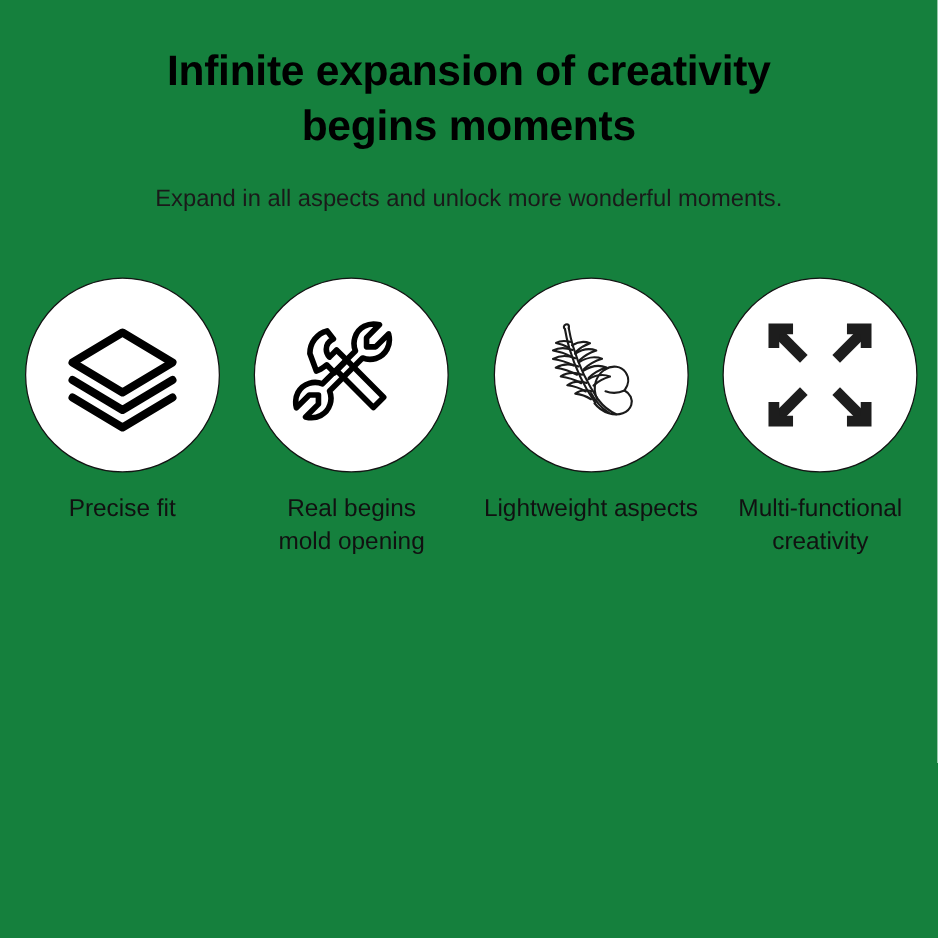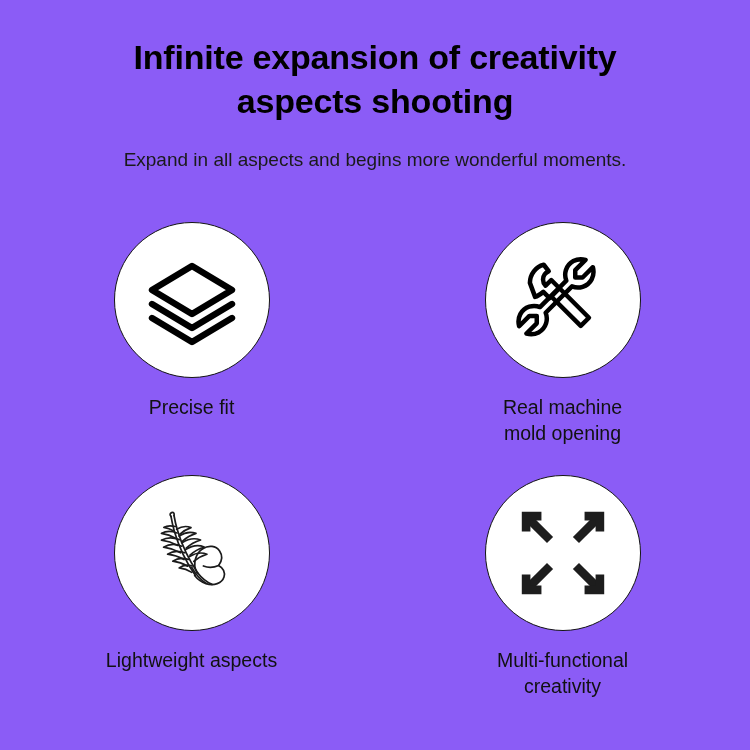--- a/index.html
+++ b/index.html
@@ -13,21 +13,21 @@
   body {
     font-family: "Liberation Sans", sans-serif;
     color: #000000;
     -webkit-font-smoothing: antialiased;
   }
 
   .page {
     position: relative;
     width: 750px;
     height: 750px;
-    background: #8b5cf6;
+    background: #15803d;
     overflow: hidden;
   }
 
   
   .header {
     padding-top: 36px;
     text-align: center;
   }
 
   .headline {
@@ -52,21 +52,21 @@
     padding: 0 40px;
   }
 
   
   .grid {
     position: absolute;
     top: 222px;
     left: 0;
     width: 750px;
     display: grid;
-    grid-template-columns: 1fr 1fr;
+    grid-template-columns: 1fr 1fr 1fr 1fr;
     grid-template-rows: 253px 253px;
   }
 
   .cell {
     display: flex;
     flex-direction: column;
     align-items: center;
   }
 
   .cell.col-left  { padding-left: 8px; }
@@ -96,23 +96,23 @@
   }
 </style>
 </head>
 <body>
 
 <div class="page">
 
   <div class="header">
     <h1 class="headline">
       <span class="line">Infinite expansion of creativity</span>
-      <span class="line">aspects shooting</span>
+      <span class="line">begins moments</span>
     </h1>
-    <p class="subhead">Expand in all aspects and begins more wonderful moments.</p>
+    <p class="subhead">Expand in all aspects and unlock more wonderful moments.</p>
   </div>
 
   <div class="grid">
 
     <div class="cell col-left">
       <div class="badge">
         <span>
           <svg width="96" height="96" viewBox="0 0 96 96" fill="none" stroke="#000000" stroke-width="6.4" stroke-linejoin="round" stroke-linecap="round" aria-hidden="true">
 
             <path d="M48 14 L88 38 L48 62 L8 38 Z"></path>
@@ -151,21 +151,21 @@
                      C27.6 29.5 28.6 31.7 30.2 33.4
                      L36.0 27.6 L44.4 36.0
                      L34.3 46.1
                      L27.9 39.7
                      C24.8 42.2 22.0 44.1 19.5 44.8
                      L14.2 30.5 Z"></path>
             <path d="M44.4 36.0 L74.5 66.1 L66.1 74.5 L36.0 44.4"></path>
           </svg>
         </span>
       </div>
-      <div class="caption">Real machine
+      <div class="caption">Real begins
 mold opening</div>
     </div>
 
     <div class="cell col-left">
       <div class="badge">
         <span>
           <svg width="96" height="96" viewBox="0 0 96 96" fill="none" stroke="#1b1b1b" stroke-width="1.7" stroke-linejoin="round" stroke-linecap="round" aria-hidden="true">
 
             <path d="M30.0 10.5 C30.6 14.0 31.6 19.0 33.4 25.0
                      C37.2 37.8 44.0 53.6 53.8 68.0"></path>

